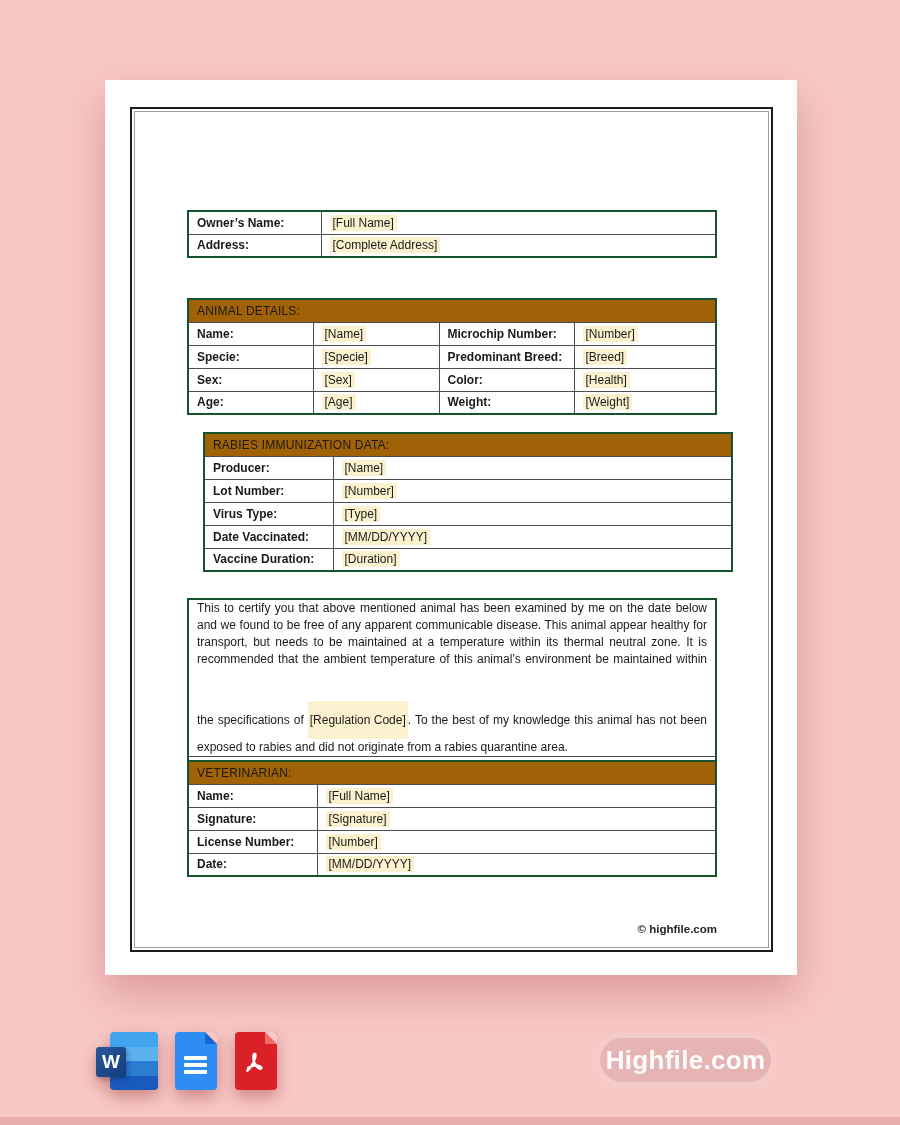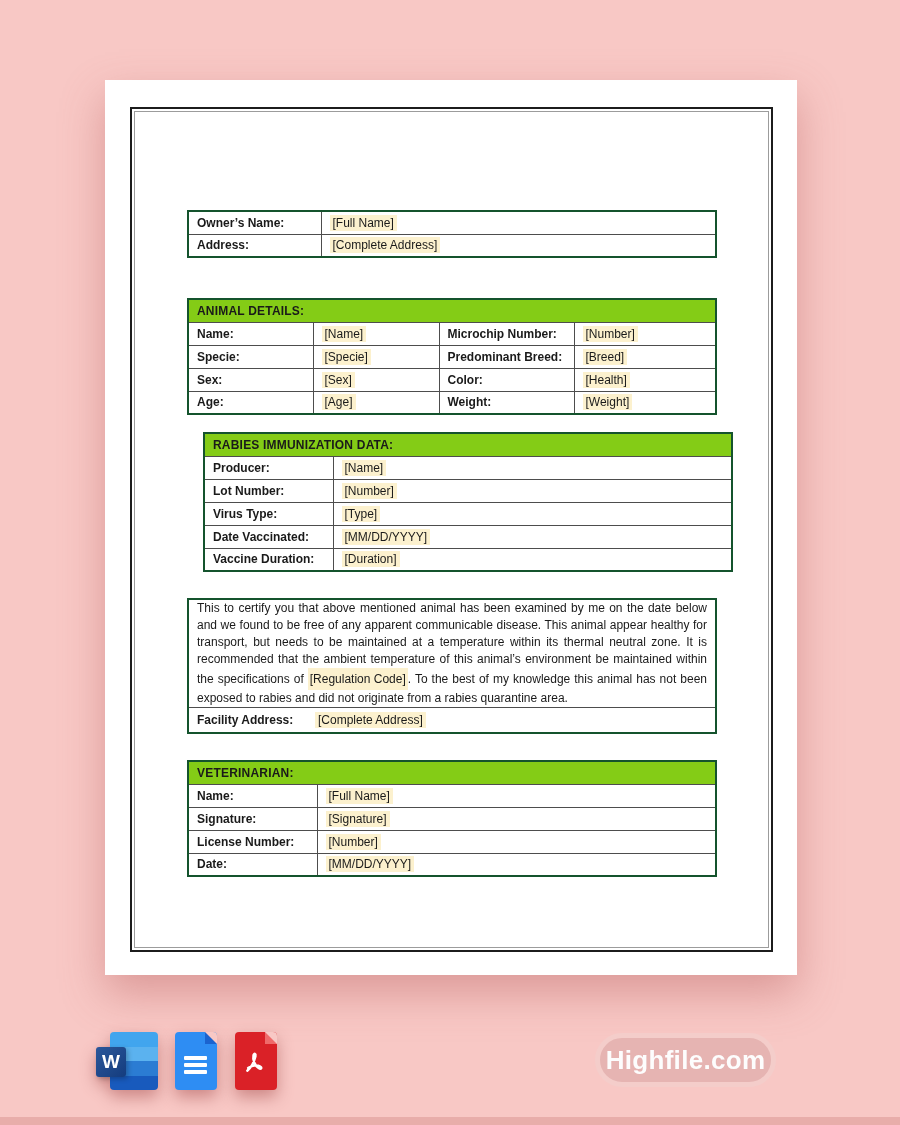--- a/index.html
+++ b/index.html
@@ -36,38 +36,38 @@
     border-collapse:collapse; width:530px; table-layout:fixed;
     font-size:12px; color:#1a1a1a;
     border:2px solid #14532d;
   }
   table.form td {
     border:1px solid #4d4d4d;
     padding:0 8px; height:23px; vertical-align:middle;
     overflow:hidden; white-space:nowrap;
   }
   td.hdr {
-    background:#84cc16; font-weight:bold; height:27px;
+    background:#a16207; font-weight:normal; height:27px;
     letter-spacing:0.2px;
   }
   td.lbl { font-weight:bold; }
   .hl {
     background:#fcf1ce; padding:1px 3px; display:inline-block;
     line-height:14px;
   }
 
   .owner-tbl td { height:24px; }
 
   
   .cert-para {
     padding:5px 9px 6px 9px; text-align:justify;
     font-size:12px; line-height:17px; color:#1a1a1a;
     white-space:normal !important; height:auto !important;
   }
-  .cert-para .hl { padding:4px 2px; }
+  .cert-para .hl { padding:12px 2px;margin-top:33px; }
   .facility-lbl { font-weight:bold; display:inline-block; width:118px; }
 
   .doc-footer {
     position:absolute; left:82px; width:530px; top:843px;
     text-align:right; font-size:11.5px; font-weight:bold; color:#222;
   }
 
   
   .fmt-icon { position:absolute; filter:drop-shadow(0 7px 8px rgba(150,55,55,0.45)); }
 
@@ -262,20 +262,21 @@
         <td><span class="hl">[Number]</span></td>
       </tr>
       <tr>
         <td class="lbl">Date:</td>
         <td><span class="hl">[MM/DD/YYYY]</span></td>
       </tr>
     </tbody>
       </table>
   </div>
 
+  <div class="doc-footer">© highfile.com</div>
 </div>
 
 <div class="fmt-icon" style="left:96px; top:1032px; width:62px; height:58px;">
   <div class="word-doc">
     <div class="b1"></div>
       <div class="b2"></div>
       <div class="b3"></div>
       <div class="b4"></div>
   </div>
   <div class="word-square">W</div>

